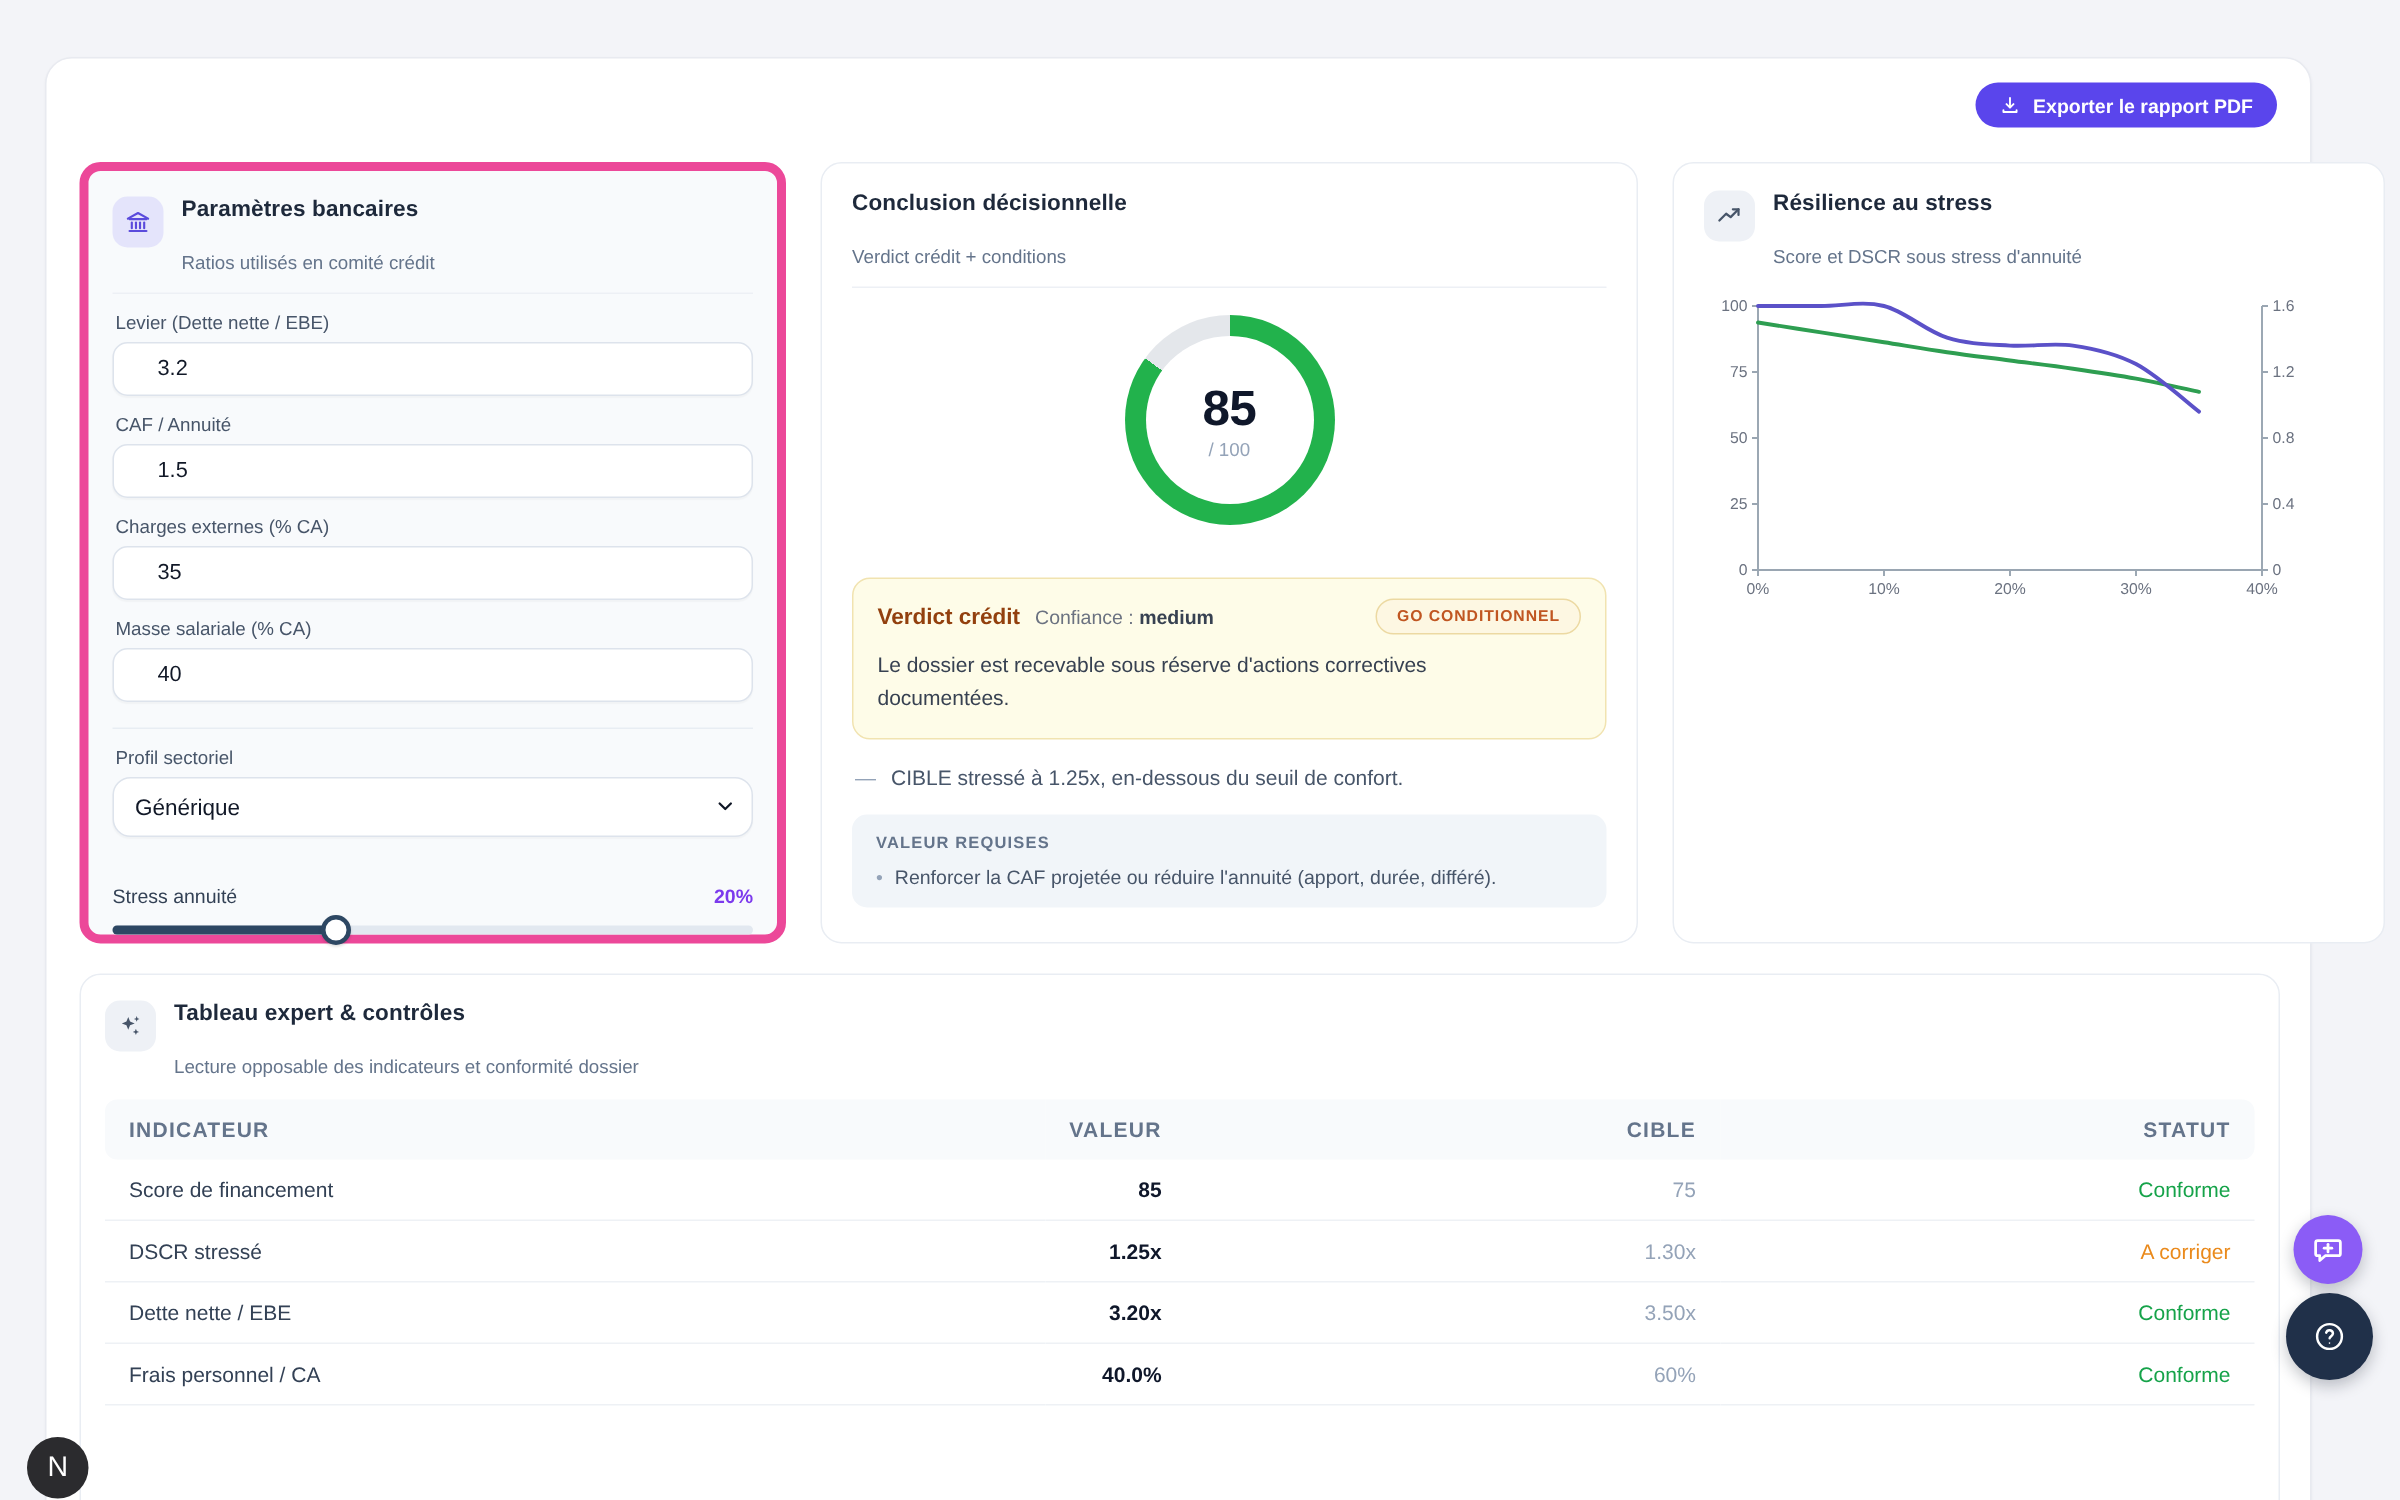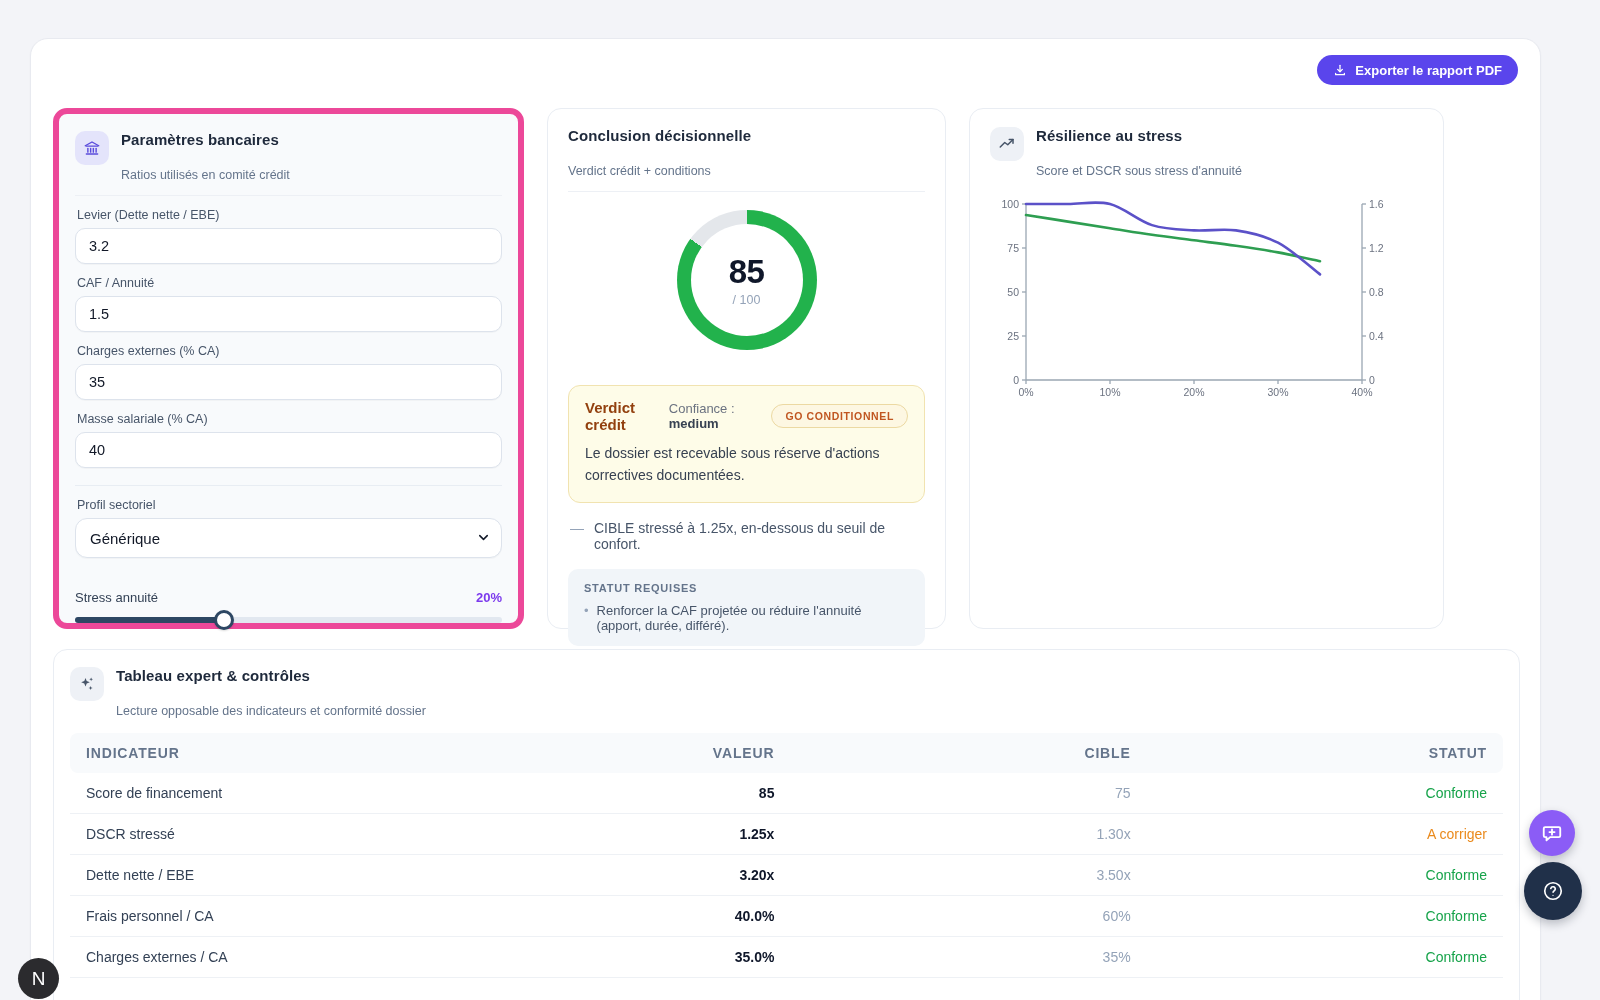--- a/index.html
+++ b/index.html
@@ -13,37 +13,37 @@
   .toolbar { position:absolute; top:16px; right:22px; }
   .btn-export { display:flex; align-items:center; gap:8px; background:#5a45ec; color:#fff; border:none;
     border-radius:999px; height:30px; padding:0 16px; font-size:13px; font-weight:600; cursor:pointer;
     font-family:inherit; }
   .btn-export svg { width:14px; height:14px; }
 
   
   .panels { position:absolute; left:22px; top:69px; display:flex; gap:23px; }
   .panel { border-radius:14px; height:521px; }
   .panel-1 { width:471px; background:#f8fafc; border:6px solid #ec4899; padding:17px 16px; }
-  .panel-2 { width:399px; background:#fff; border:1px solid #e9edf3; padding:18px 20px; }
+  .panel-2 { width:545px; background:#fff; border:1px solid #e9edf3; padding:18px 20px; }
   .panel-3 { width:475px; background:#fff; border:1px solid #e9edf3; padding:18px 20px; }
 
   .panel-head { display:flex; gap:12px; align-items:flex-start; }
   .head-icon { width:34px; height:34px; border-radius:10px; display:flex; align-items:center; justify-content:center; flex:0 0 auto; }
   .head-icon.bank { background:#e4e4fb; color:#5a4bdc; }
   .head-icon.trend { background:#eef1f6; color:#475569; }
   .head-icon.spark { background:#eef1f6; color:#475569; }
   .head-icon svg { width:18px; height:18px; }
   .panel-title { font-size:15px; font-weight:700; color:#1e293b; letter-spacing:.1px; }
   .panel-sub { font-size:12.5px; color:#64748b; margin-top:20px; }
   .head-divider { border:none; border-top:1px solid #edf0f5; margin:13px 0 2px; }
 
   
   .field-label { font-size:12.5px; color:#475569; margin:12px 2px 6px; }
   .text-input { width:100%; height:36px; background:#fff; border:1px solid #dde3ec; border-radius:10px;
-    padding:0 13px; font-size:14.5px; color:#111827; font-family:inherit; box-shadow:0 1px 1px rgba(16,24,40,.03); }
+    padding:0 29px; font-size:14.5px; color:#111827; font-family:inherit; box-shadow:0 1px 1px rgba(16,24,40,.03); }
   .form-divider { border:none; border-top:1px solid #e8edf3; margin:17px 0 4px; }
   .select-wrap { position:relative; }
   .sector-select { width:100%; height:40px; appearance:none; -webkit-appearance:none; background:#fff;
     border:1px solid #dde3ec; border-radius:12px; padding:0 34px 0 14px; font-size:15px; color:#111827;
     font-family:inherit; box-shadow:0 1px 1px rgba(16,24,40,.03); }
   .select-chevron { position:absolute; right:11px; top:12px; width:15px; height:15px; color:#111827; pointer-events:none; }
 
   .slider-row { display:flex; justify-content:space-between; align-items:center; margin-top:32px; }
   .slider-label { font-size:13px; color:#334155; }
   .slider-value { font-size:13px; font-weight:700; color:#7c3aed; }
@@ -206,21 +206,21 @@
         </div>
         <div class="verdict-msg">Le dossier est recevable sous réserve d'actions correctives documentées.</div>
       </div>
 
       <div class="note-line">
         <span class="note-dash">—</span>
         <span>CIBLE stressé à 1.25x, en-dessous du seuil de confort.</span>
       </div>
 
       <div class="actions-box">
-        <div class="actions-title">STATUT REQUISES</div>
+        <div class="actions-title">VALEUR REQUISES</div>
         <div class="actions-item">
           <span class="actions-bullet">•</span>
           <span>Renforcer la CAF projetée ou réduire l'annuité (apport, durée, différé).</span>
         </div>
       </div>
     </section>
 
     <section class="panel panel-3">
       <div class="panel-head">
         <div class="head-icon trend">
@@ -323,26 +323,20 @@
             <td class="val">3.20x</td>
             <td class="cib">3.50x</td>
             <td class="st st-ok">Conforme</td>
           </tr>
           <tr>
             <td class="ind">Frais personnel / CA</td>
             <td class="val">40.0%</td>
             <td class="cib">60%</td>
             <td class="st st-ok">Conforme</td>
           </tr>
-          <tr>
-            <td class="ind">Charges externes / CA</td>
-            <td class="val">35.0%</td>
-            <td class="cib">35%</td>
-            <td class="st st-ok">Conforme</td>
-          </tr>
         </tbody>
     </table>
   </section>
 </div>
 
 <button class="fab fab-chat">
   <svg viewBox="0 0 24 24" fill="none" stroke="currentColor" stroke-width="2" stroke-linecap="round" stroke-linejoin="round">
       <path d="M4.5 5.5h15a1.5 1.5 0 0 1 1.5 1.5v8a1.5 1.5 0 0 1-1.5 1.5H10l-4 3.5v-3.5H4.5A1.5 1.5 0 0 1 3 15V7a1.5 1.5 0 0 1 1.5-1.5z"></path>
       <path d="M12 8.2v5.6"></path>
       <path d="M9.2 11h5.6"></path>

